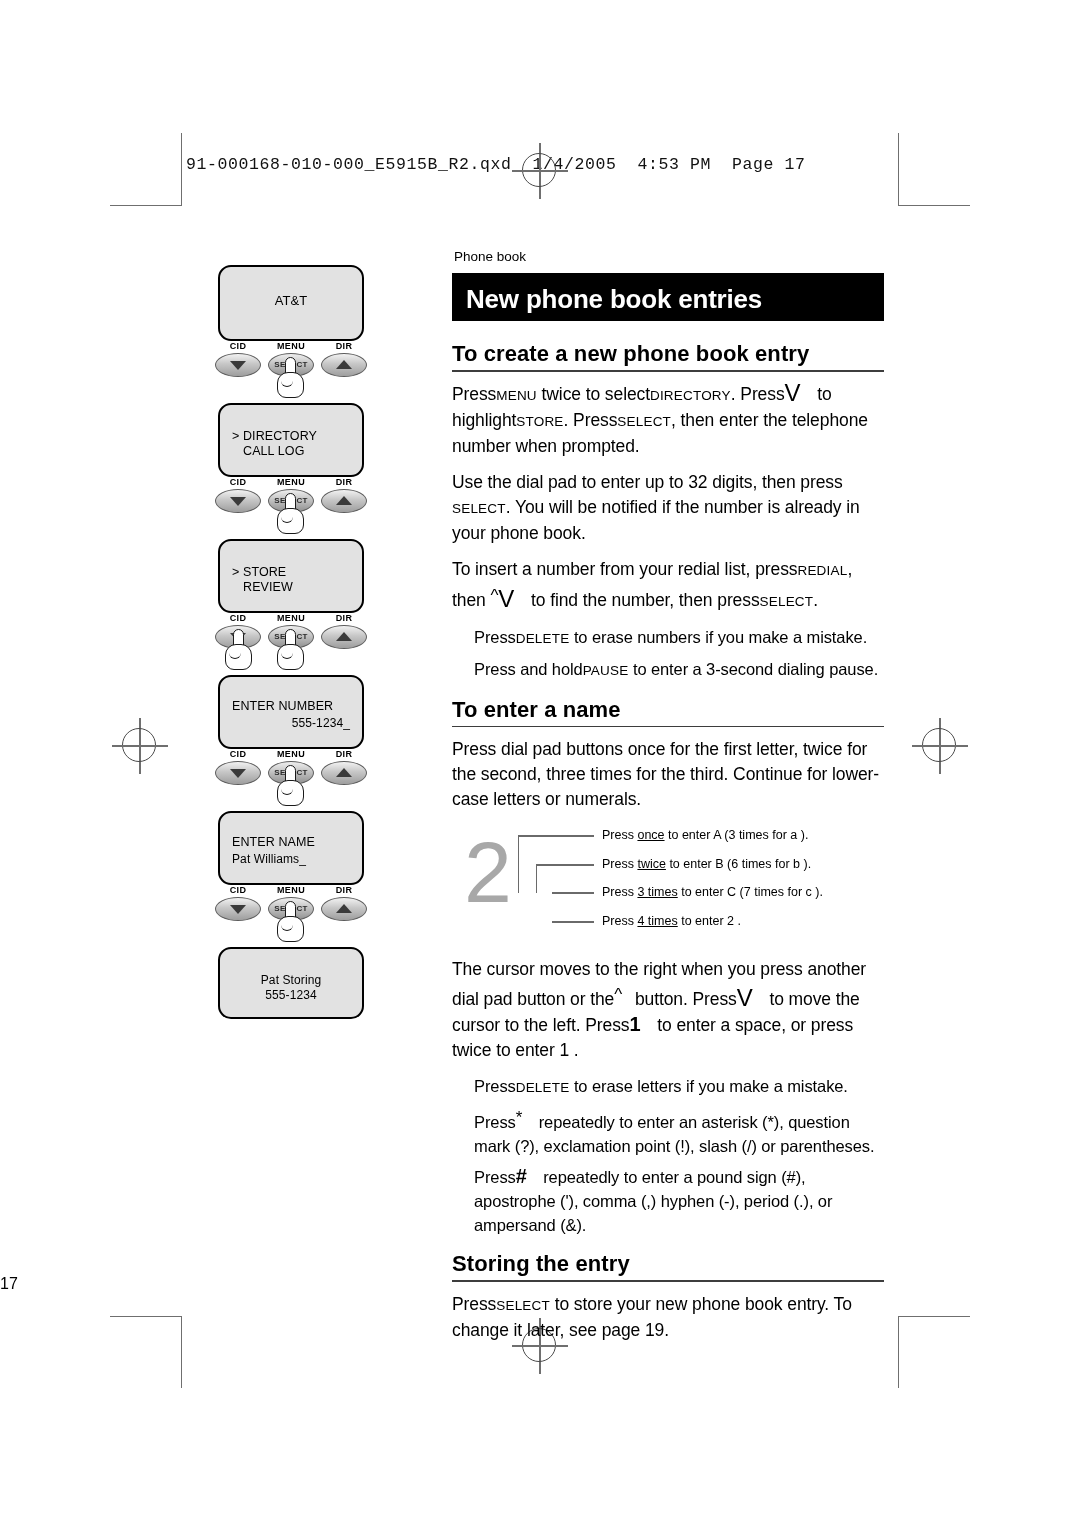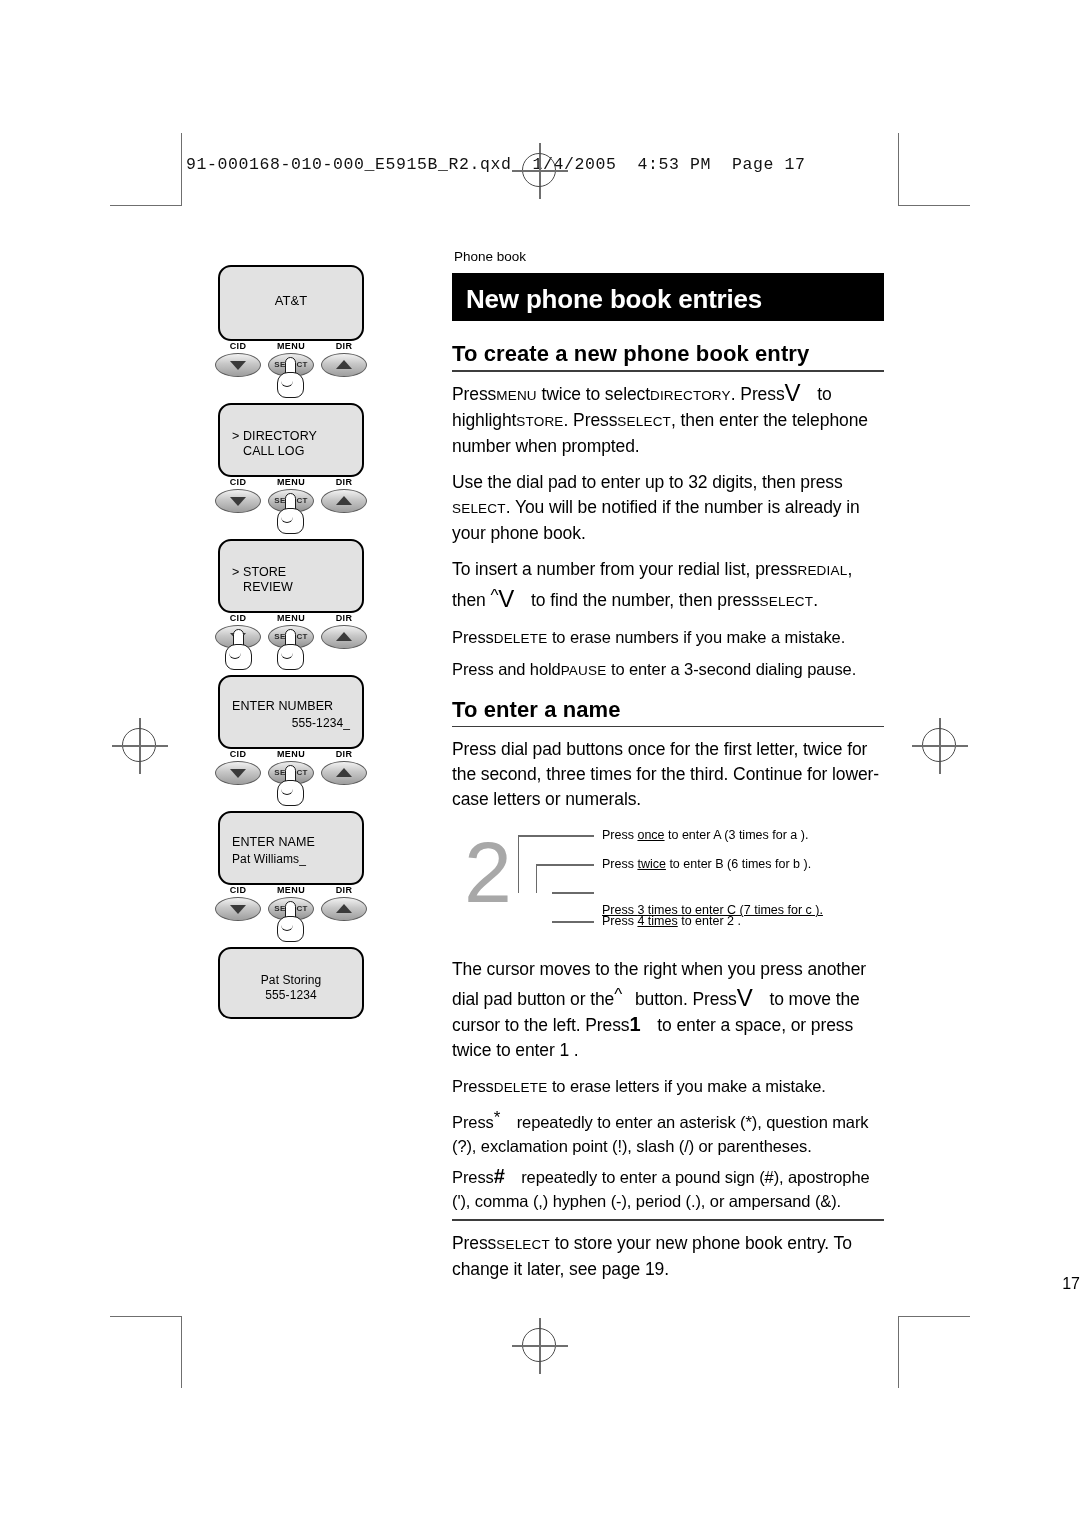--- a/index.html
+++ b/index.html
@@ -113,21 +113,21 @@
   h2.sec{
     font-size:22px; font-weight:bold; letter-spacing:0.1px;
     margin:0 0 3px 0; padding:0;
   }
   .rule{ height:1.6px; background:#3d3d3d; margin:0 0 10px 0; }
 
   p.body{
     font-size:17.5px; line-height:25px; margin:0 0 11px 0;
     letter-spacing:-0.1px; color:#000;
   }
-  p.body.ind{ font-size:16.5px; line-height:24px; margin-bottom:6px; }
+  p.body.ind{ margin-left:22px; font-size:16.5px; line-height:24px; margin-bottom:6px; }
 
   .sc{ font-size:13.5px; letter-spacing:0.2px; }
   .bigkey{ font-size:24px; line-height:0; vertical-align:-1px; font-weight:500; }
   .supkey{ font-size:17px; vertical-align:5px; }
   .padkey{ font-size:20px; font-weight:bold; }
   .sp{ display:inline-block; width:12px; }
   .sp8{ display:inline-block; width:8px; }
 
   
   .diagram{ position:relative; height:122px; margin:4px 0 12px 0; }
@@ -135,21 +135,21 @@
     position:absolute; left:12px; top:6px;
     font-size:86px; line-height:86px; color:#a8a8a8;
     font-family:"Liberation Sans", sans-serif; font-weight:400;
   }
   .callout{ position:absolute; font-size:12.5px; color:#000; white-space:nowrap; }
   .callout u{ text-decoration:underline; }
   .ld{ position:absolute; background:#6a6a6a; height:1.4px; }
   .ldv{ position:absolute; background:#6a6a6a; width:1.4px; }
 
   .pagenum{
-    position:absolute; left:0; right:0; top:1275px; text-align:right;
+    position:absolute; left:0; right:0; top:1275px; text-align:left;
     font-size:16px;
   }
 </style>
 </head>
 <body>
 
 <div class="printline">91-000168-010-000_E5915B_R2.qxd  1/4/2005  4:53 PM  Page 17</div>
 
 <div class="cmark" style="left:110px; top:205px; width:72px; height:1.4px;"></div>
 <div class="cmark" style="left:181px; top:133px; width:1.4px; height:72px;"></div>
@@ -378,34 +378,35 @@
 
     <div class="ld" style="left:100px; top:69px; width:42px;"></div>
     <div class="ld" style="left:100px; top:98px; width:42px;"></div>
 
     <div class="callout" style="left:150px; top:5px;">
       <span>Press </span><u>once</u><span> to enter  A  (3 times for  a ).</span>
     </div>
     <div class="callout" style="left:150px; top:34px;">
       <span>Press </span><u>twice</u><span> to enter  B  (6 times for  b ).</span>
     </div>
-    <div class="callout" style="left:150px; top:80px;text-decoration:underline;">
+    <div class="callout" style="left:150px; top:62px;">
       <span>Press </span><u>3 times</u><span> to enter  C  (7 times for  c ).</span>
     </div>
     <div class="callout" style="left:150px; top:91px;">
       <span>Press </span><u>4 times</u><span> to enter  2 .</span>
     </div>
   </div>
 
   <p class="body"><span>The cursor moves to the right when you press another dial pad button or the</span><span class="supkey">^</span><span class="sp8"></span><span> button. Press</span><span class="bigkey">V</span><span class="sp"></span><span> to move the cursor to the left. Press</span><span class="padkey">1</span><span class="sp"></span><span> to enter a space, or press twice to enter  1 .</span></p>
 
   <p class="body ind"><span>Press</span><span class="sc">DELETE</span><span> to erase letters if you make a mistake.</span></p>
 
   <p class="body ind"><span>Press</span><span class="supkey">*</span><span class="sp"></span><span> repeatedly to enter an asterisk (*), question mark (?), exclamation point (!), slash (/) or parentheses.</span></p>
 
   <p class="body ind"><span>Press</span><span class="padkey">#</span><span class="sp"></span><span> repeatedly to enter a pound sign (#), apostrophe ('), comma (,) hyphen (-), period (.), or ampersand (&amp;).</span></p>
 
+  <h2 class="sec" style="margin-top:14px">Storing the entry</h2>
   <div class="rule"></div>
 
   <p class="body"><span>Press</span><span class="sc">SELECT</span><span> to store your new phone book entry. To change it later, see page 19.</span></p>
 </div>
 
 <div class="pagenum">17</div>
 
 </body></html>

